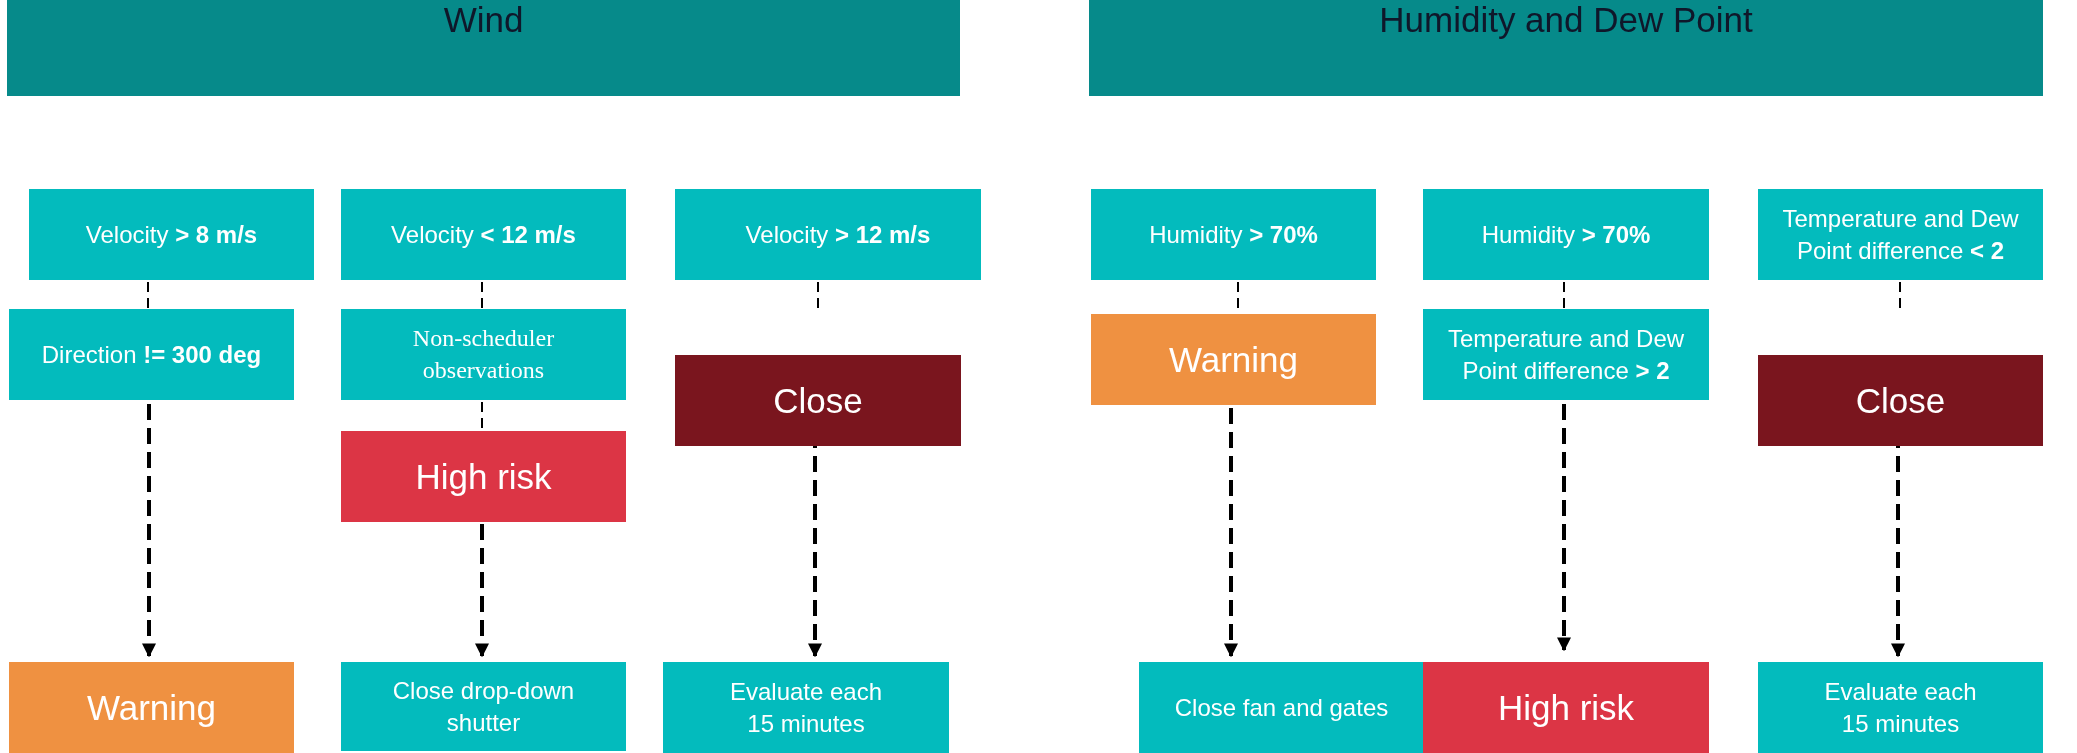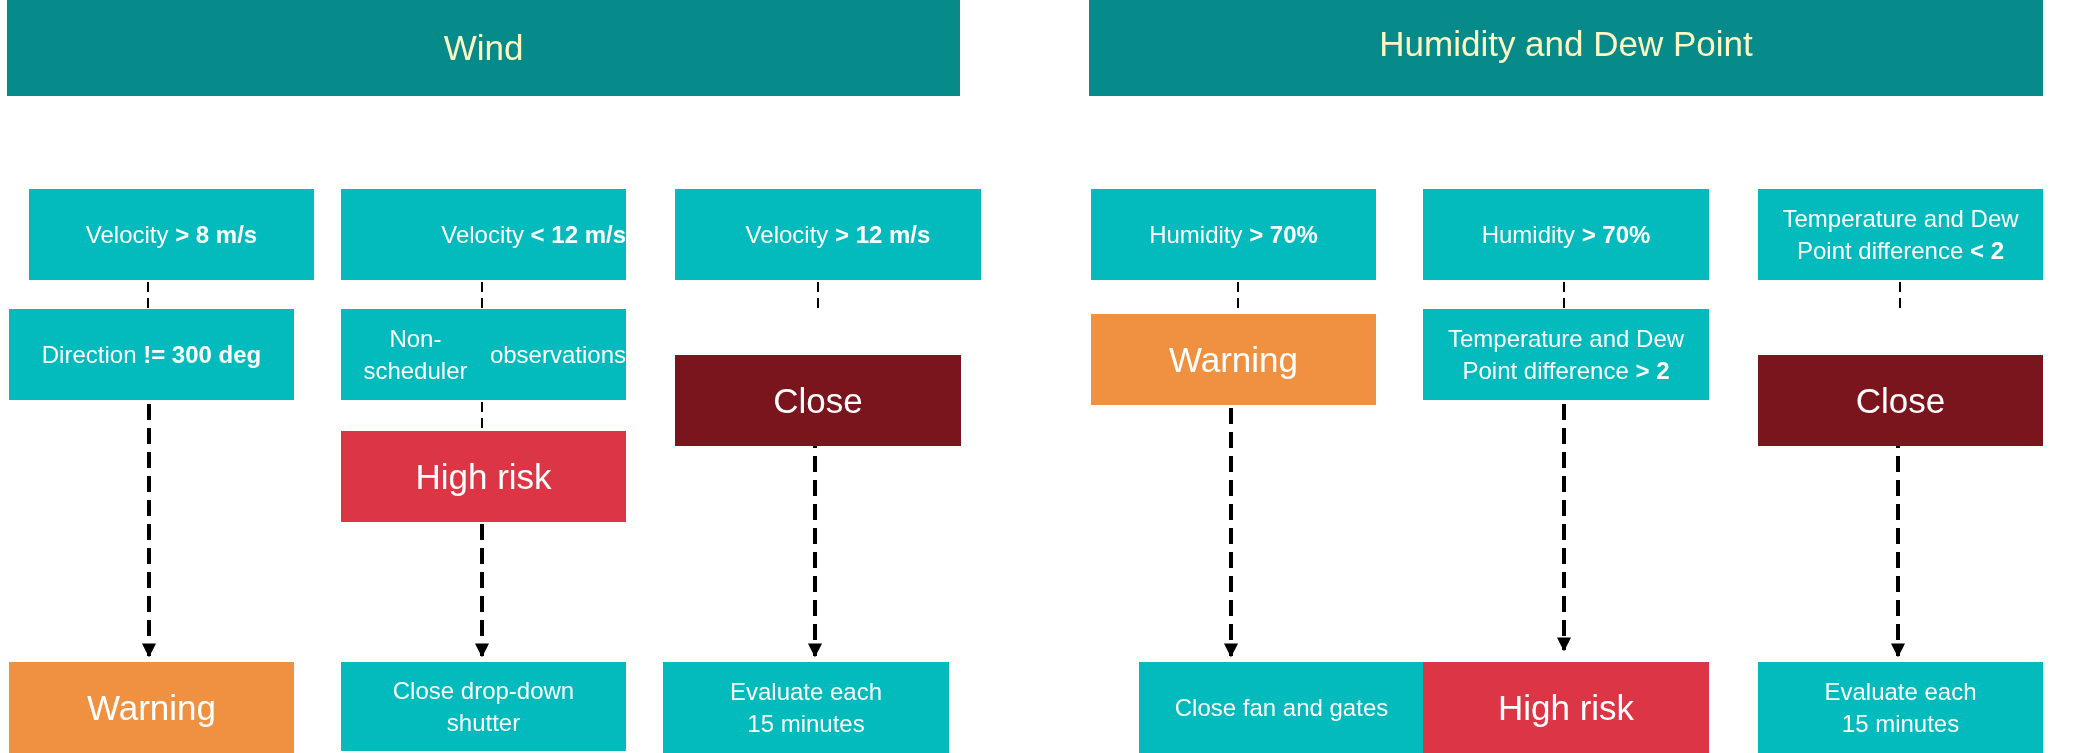--- a/index.html
+++ b/index.html
@@ -1,16 +1,16 @@
 <!DOCTYPE html>
 <html><head>
 <meta charset="utf-8">
 <style>
   body{margin:0;width:2077px;height:753px;background:#fff;position:relative;overflow:hidden;font-family:"Liberation Sans",sans-serif;}
-  .hdr{position:absolute;background:#068a8a;color:#fef9c3;font-size:35px;display:flex;align-items:center;justify-content:center;}
+  .hdr{position:absolute;background:#068a8a;color:#0f172a;font-size:35px;display:flex;justify-content:center;}
   .box{position:absolute;color:#fff;display:flex;align-items:center;justify-content:center;text-align:center;line-height:1.3;font-size:24px;}
   .teal{background:#03bbbd;}
   .orange{background:#ef9141;font-size:35px;}
   .red{background:#dc3545;font-size:35px;}
   .maroon{background:#7a151e;font-size:35px;margin-top:46px;}
   b{font-weight:bold;}
   svg{position:absolute;left:0;top:0;}
 </style>
 </head>
 <body>
@@ -50,24 +50,24 @@
 <div class="box teal" style="left:9px;top:189px;width:285px;height:91px;margin-left:20px;">
   <span><span>Velocity </span><b>&gt; 8 m/s</b></span>
   </div>
 <div class="box teal" style="left:9px;top:309px;width:285px;height:91px;">
   <span><span>Direction </span><b>!= 300 deg</b></span>
   </div>
 <div class="box orange" style="left:9px;top:662px;width:285px;height:91px;">
     <span>Warning</span>
   </div>
 
-<div class="box teal" style="left:341px;top:189px;width:285px;height:91px;justify-content:flex-end;">
+<div class="box teal" style="left:341px;top:189px;width:285px;height:91px;">
   <span><span>Velocity </span><b>&lt; 12 m/s</b></span>
   </div>
-<div class="box teal" style="left:341px;top:309px;width:285px;height:91px;flex-direction:row;">
+<div class="box teal" style="left:341px;top:309px;width:285px;height:91px;flex-direction:column;font-family:Liberation Serif, serif;">
   <span>Non-scheduler</span>
     <span>observations</span>
   </div>
 <div class="box red" style="left:341px;top:431px;width:285px;height:91px;">
     <span>High risk</span>
   </div>
 <div class="box teal" style="left:341px;top:662px;width:285px;height:89px;flex-direction:column;">
   <span>Close drop-down</span>
     <span>shutter</span>
   </div>

